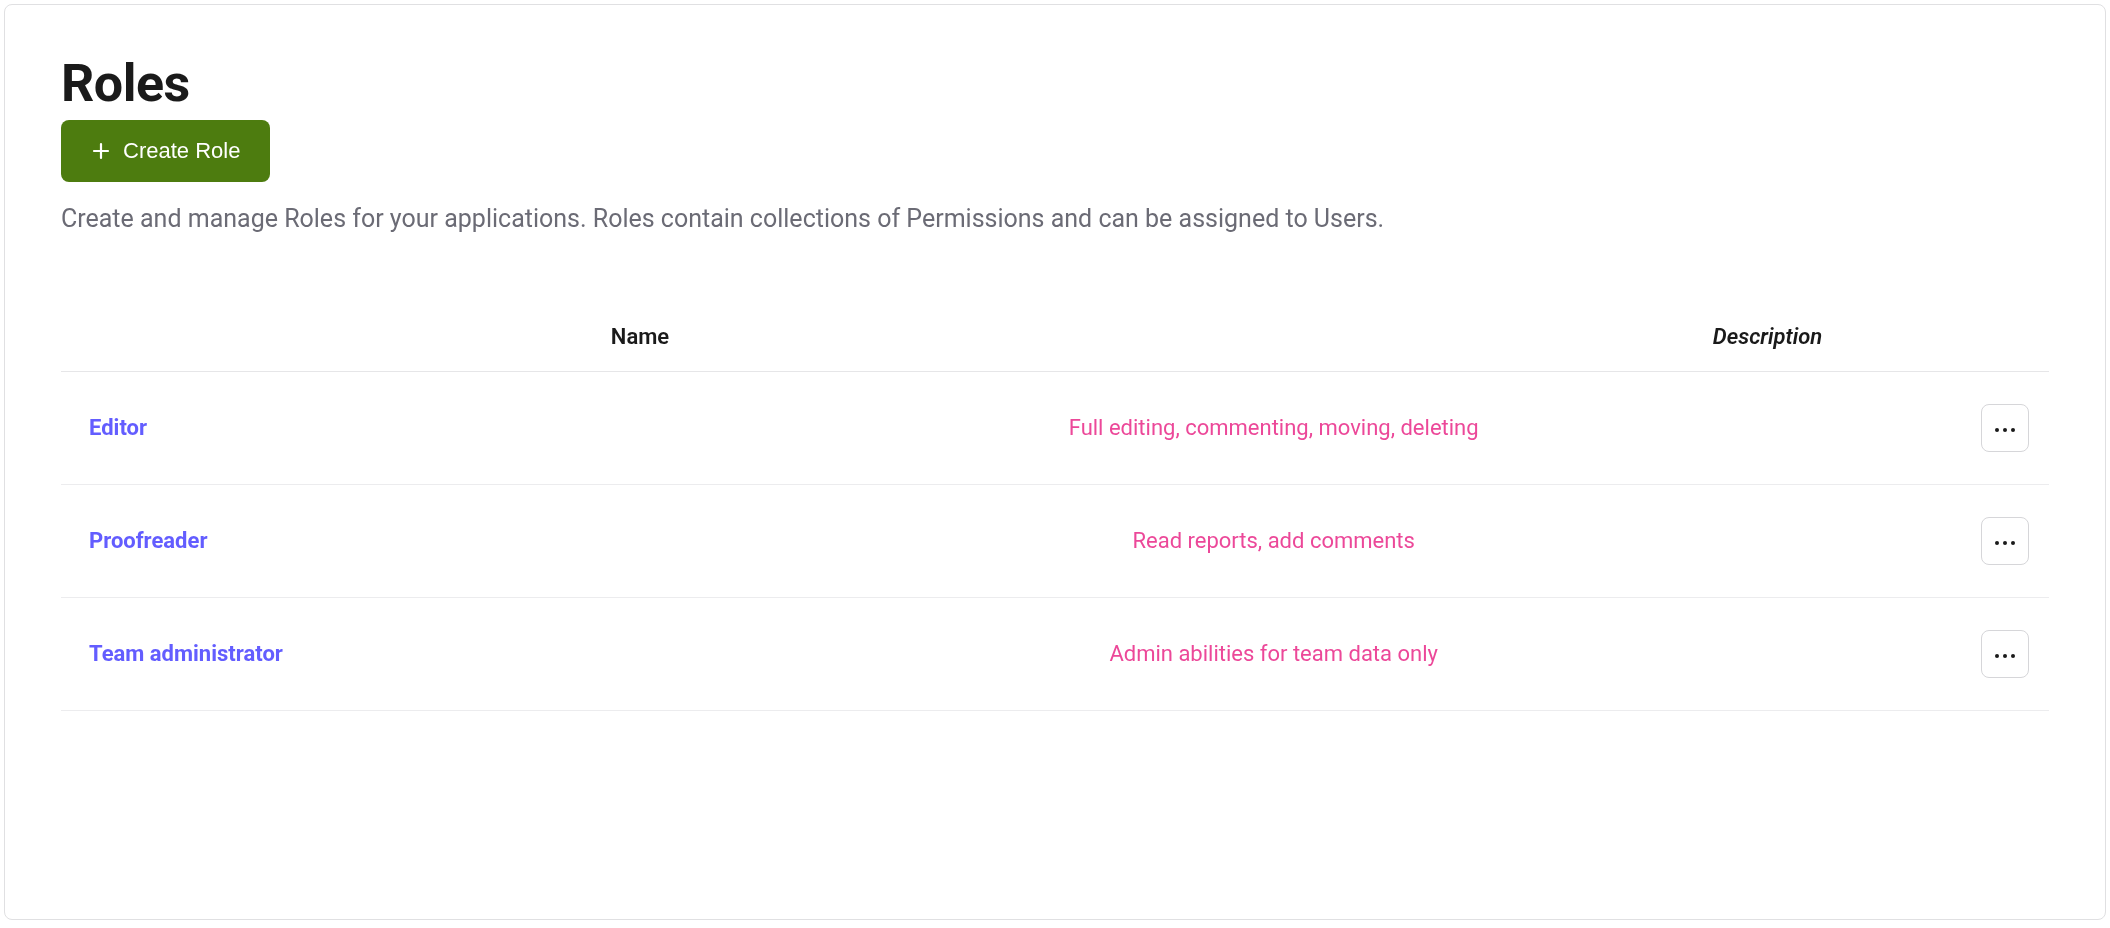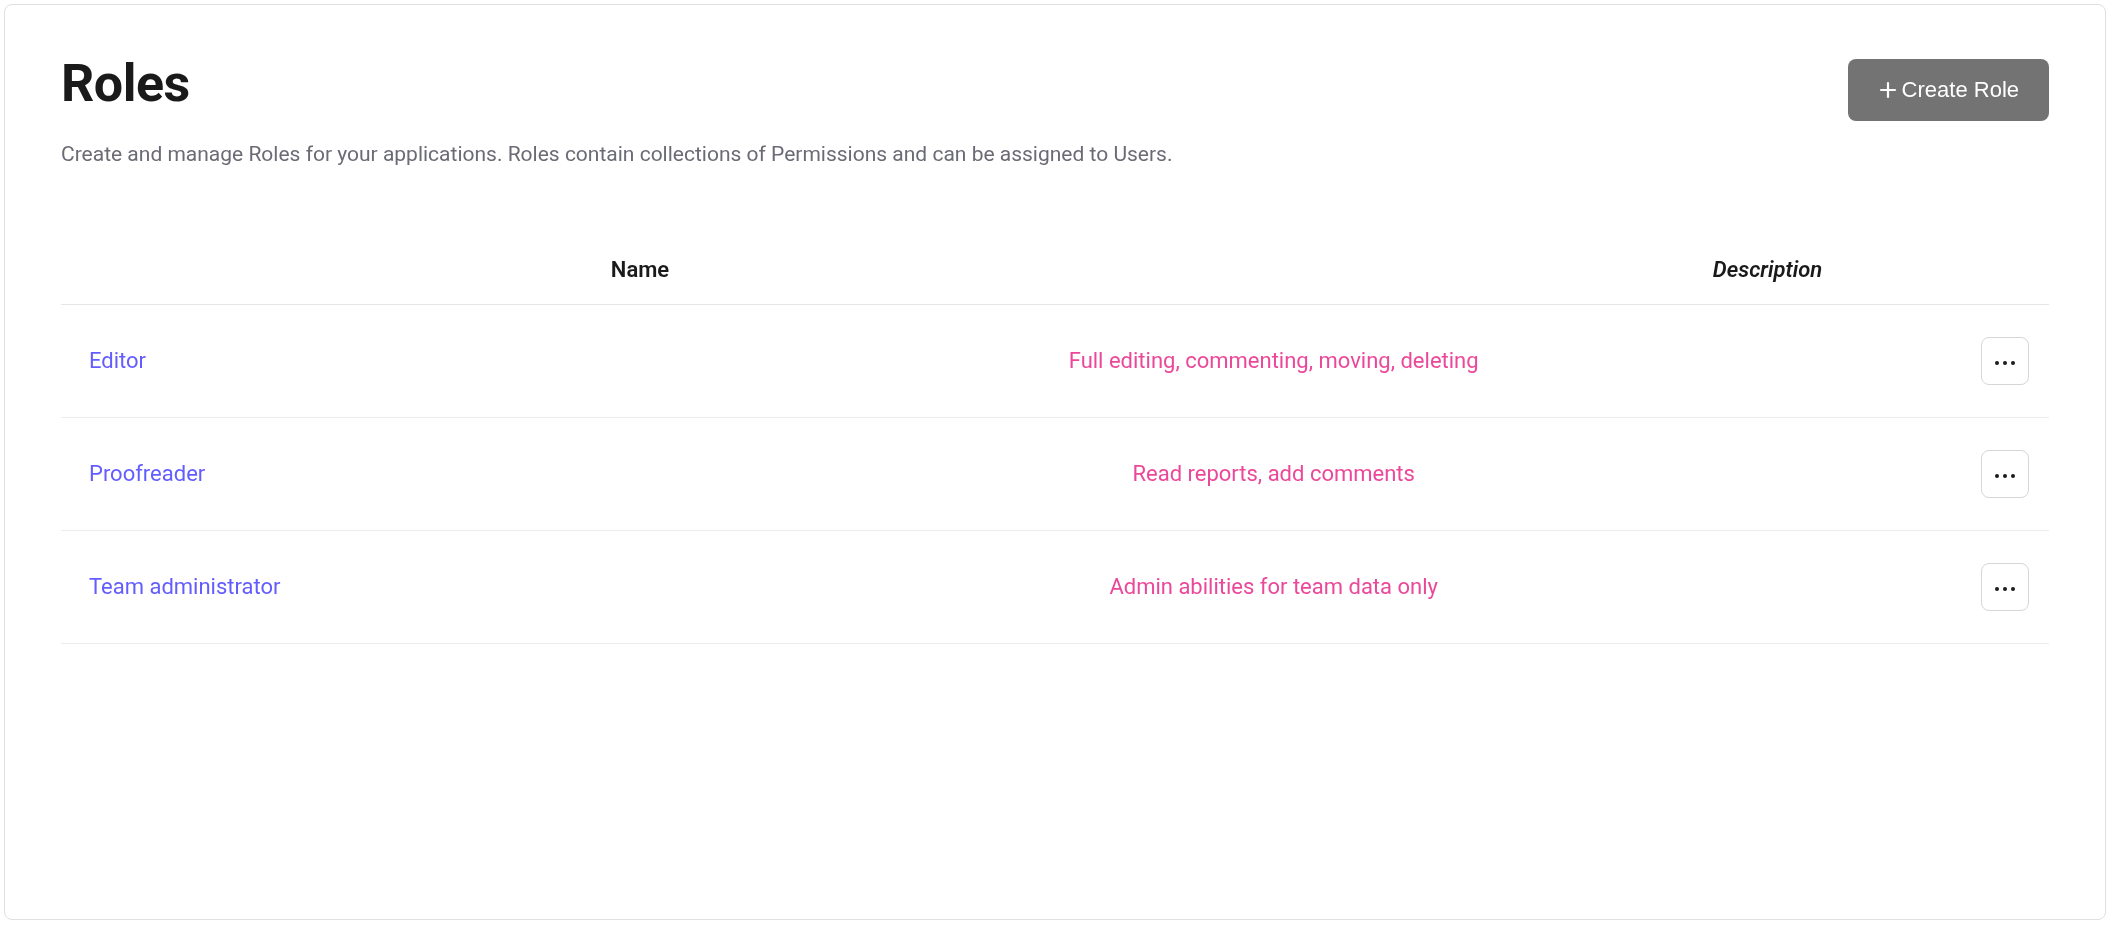--- a/index.html
+++ b/index.html
@@ -17,48 +17,49 @@
       border-radius: 8px;
       margin: 4px;
       padding: 48px 56px 56px 56px;
       min-height: 916px;
     }
     .header-row {
       display: flex;
       align-items: flex-start;
       justify-content: space-between;
       margin-bottom: 18px;
+      flex-direction: column;
     }
     .page-title {
       font-size: 52px;
       font-weight: 700;
       color: #1a1a1a;
       letter-spacing: -0.5px;
     }
     .create-button {
       display: inline-flex;
       align-items: center;
-      gap: 4px;
-      background: #737373;
+      gap: 12px;
+      background: #4d7c0f;
       color: #ffffff;
       border: none;
       border-radius: 8px;
       padding: 18px 30px;
       font-size: 22px;
       font-weight: 500;
       cursor: pointer;
       margin-top: 6px;
     }
     .plus-icon {
       display: inline-flex;
       align-items: center;
       justify-content: center;
     }
     .subtitle {
-      font-size: 21px;
+      font-size: 25px;
       color: #6b6b75;
       line-height: 1.5;
       margin-bottom: 64px;
     }
     table.roles-table {
       width: 100%;
       border-collapse: collapse;
     }
     .roles-table th {
       text-align: right;
@@ -80,21 +81,21 @@
     }
     .roles-table td {
       padding: 32px 28px;
       border-bottom: 1px solid #ececee;
       font-size: 22px;
       vertical-align: middle;
     }
     .role-name-link {
       color: #635dff;
       text-decoration: none;
-      font-weight: 400;
+      font-weight: 700;
       margin-top: 10px;
     }
     .role-desc {
       color: #ec4899;
       text-align: center;
     }
     .actions-cell {
       text-align: right;
       padding-right: 20px !important;
     }

